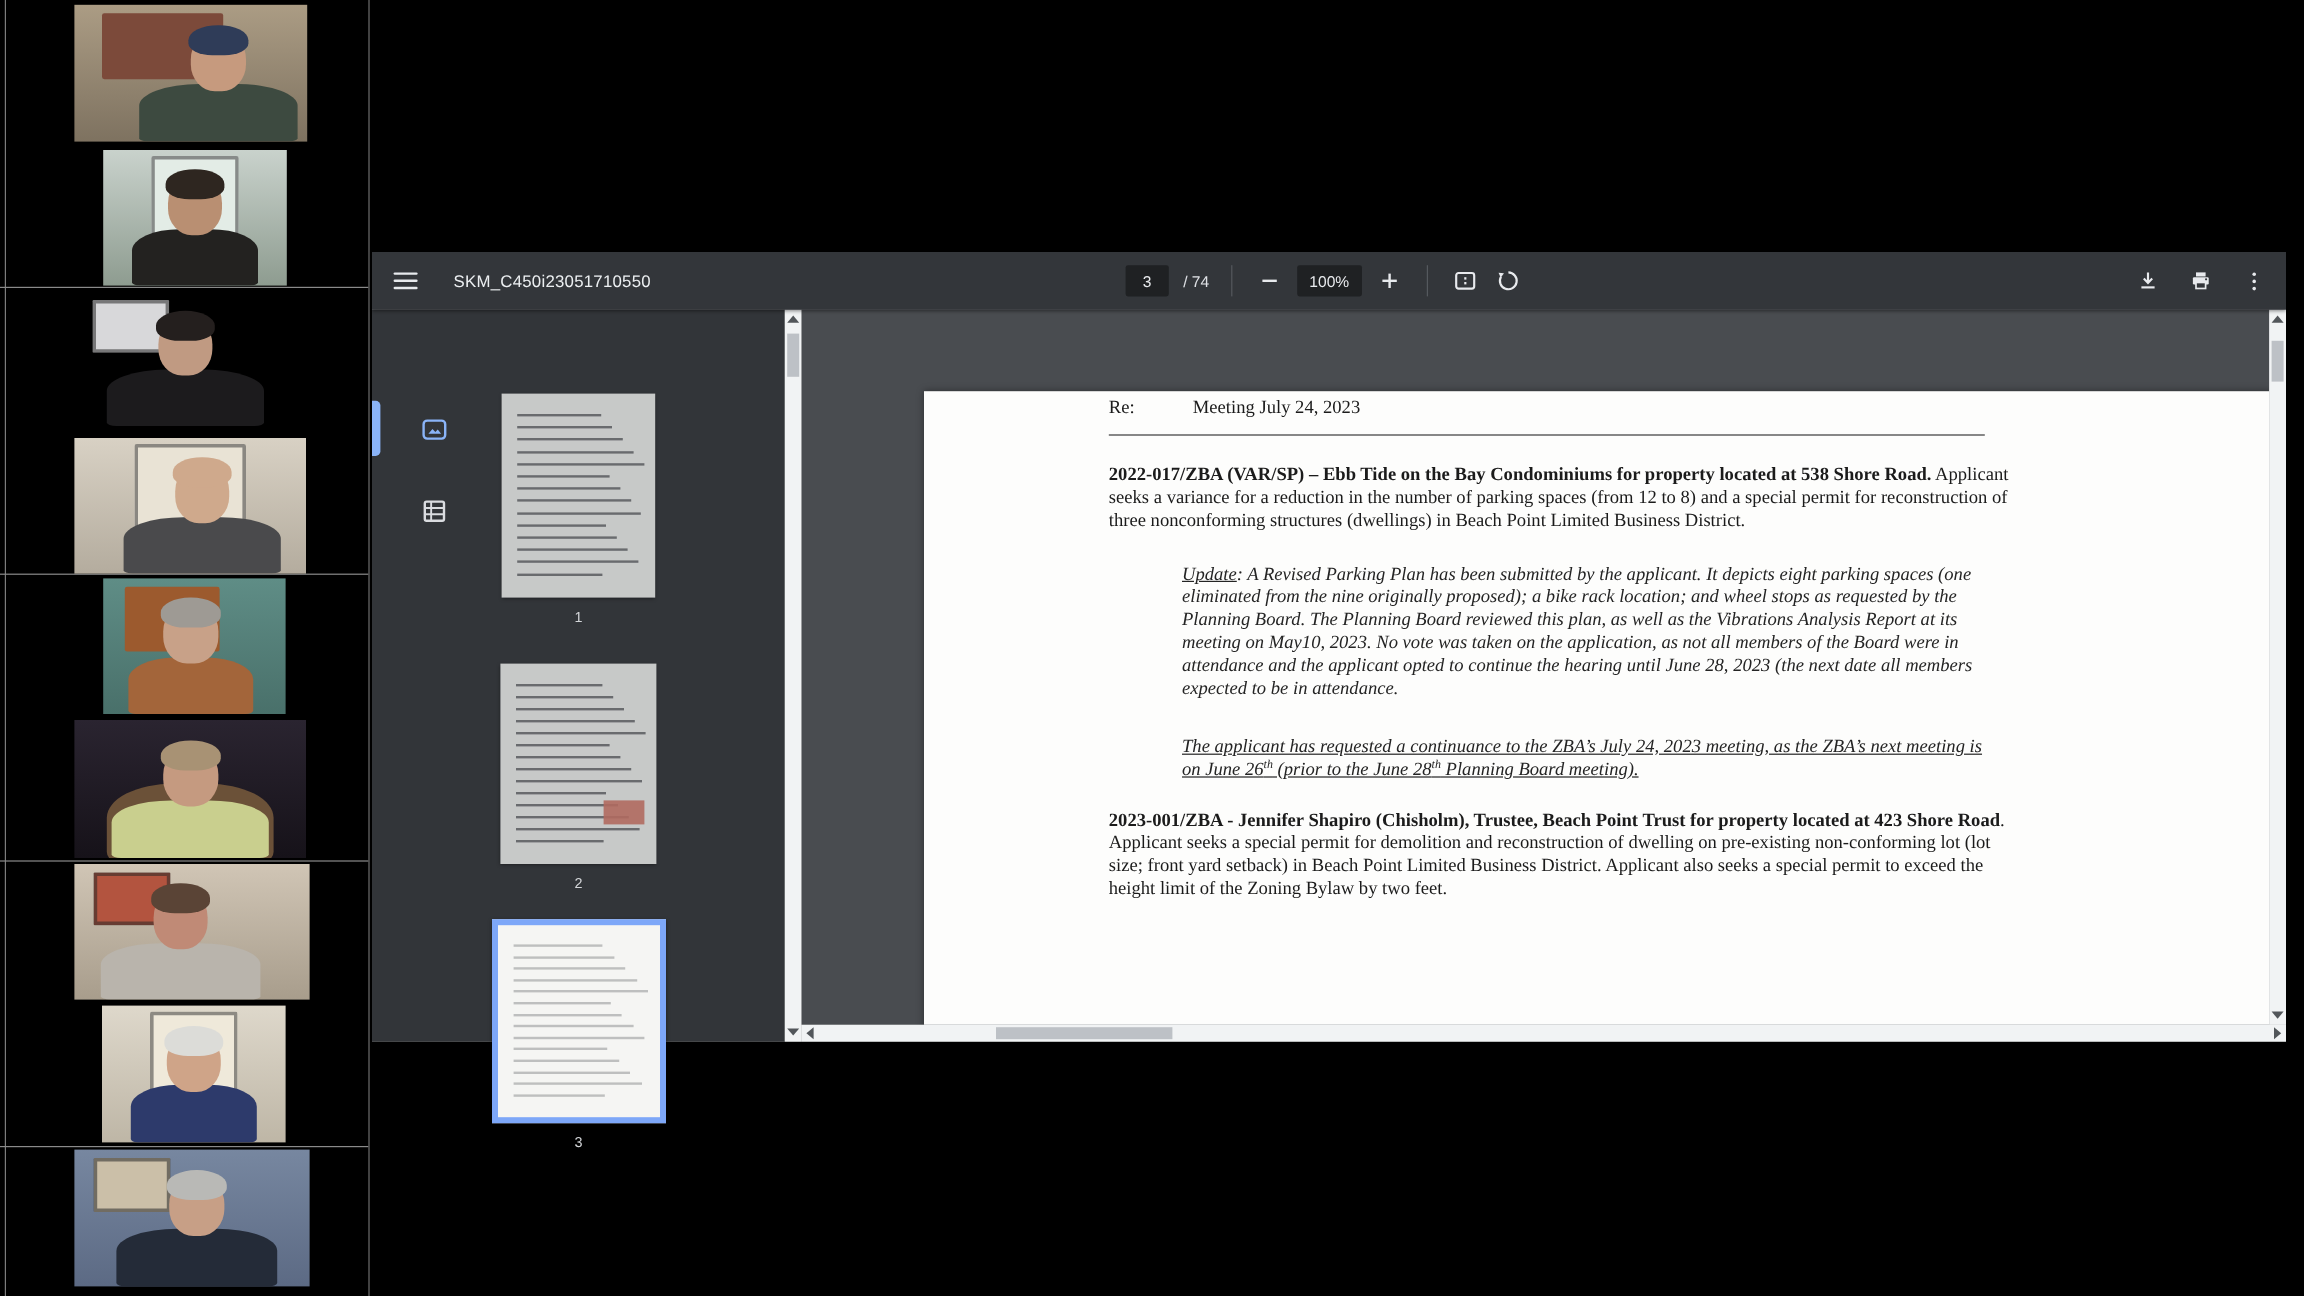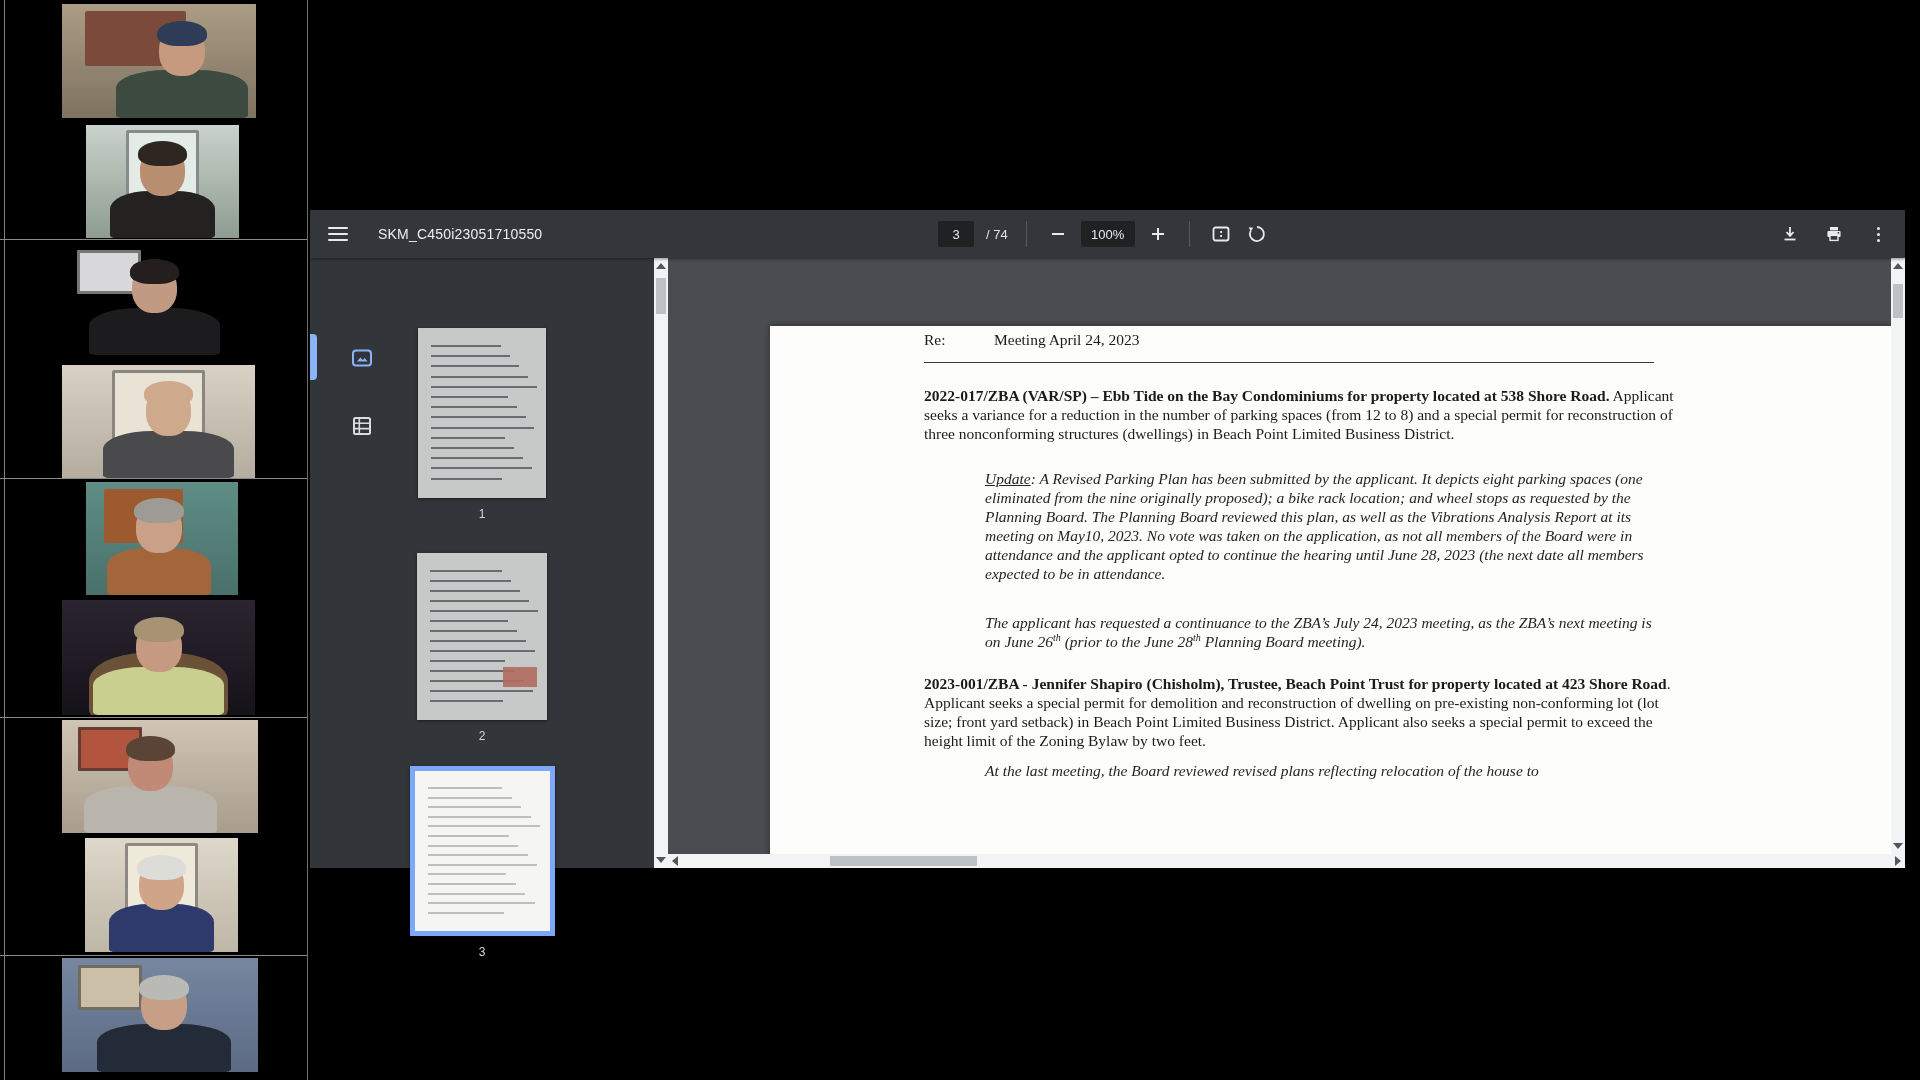--- a/index.html
+++ b/index.html
@@ -78,21 +78,21 @@
         box-shadow:0 0 6px rgba(0,0,0,.4);}
   .doccontent{position:absolute;left:154px;top:4px;width:766px;color:#1b1b1b;
         font-family:"Liberation Serif",serif;font-size:15.5px;line-height:19px;}
   .re-line{display:flex;}
   .re-label{width:70px;}
   .doc-rule{height:1px;background:#3a3a3a;margin:13px 0 0 0;width:730px;}
   .doc-para{margin-top:23px;width:766px;}
   .doc-para b{font-weight:bold;}
   .doc-update{margin-top:26px;margin-left:61px;width:678px;font-style:italic;color:#242424;}
   .doc-update .ul{text-decoration:underline;}
-  .doc-italic{margin-top:30px;margin-left:61px;width:678px;font-style:italic;color:#242424;}
+  .doc-italic{margin-top:30px;margin-left:61px;width:678px;font-style:italic;color:#242424;text-decoration:underline;}
   .doc-italic.tight{margin-top:11px;}
   sup{font-size:10px;line-height:0;}
 
   svg{display:block;}
 </style>
 </head>
 <body>
 
 <div class="screen">
 
@@ -299,28 +299,27 @@
       <div class="arr arr-up" style="left:2px;top:5px"></div>
       <div class="sb-thumb-v" style="top:20px;height:36px"></div>
       <div class="arr arr-dn" style="left:2px;bottom:5px"></div>
     </div>
 
     <div class="docarea">
       <div class="page">
         <div class="doccontent" id="doc-paragraphs">
             <div class="re-line">
               <span class="re-label">Re:</span>
-              <span>Meeting April 24, 2023</span>
+              <span>Meeting July 24, 2023</span>
             </div>
             <div class="doc-rule"></div>
             <div class="doc-para"><b>2022-017/ZBA (VAR/SP) – Ebb Tide on the Bay Condominiums for property located at 538 Shore Road.</b> Applicant seeks a variance for a reduction in the number of parking spaces (from 12 to 8) and a special permit for reconstruction of three nonconforming structures (dwellings) in Beach Point Limited Business District.</div>
             <div class="doc-update"><span class="ul">Update</span>: A Revised Parking Plan has been submitted by the applicant.  It depicts eight parking spaces (one eliminated from the nine originally proposed); a bike rack location; and wheel stops as requested by the Planning Board.  The Planning Board reviewed this plan, as well as the Vibrations Analysis Report at its meeting on May10, 2023.  No vote was taken on the application, as not all members of the Board were in attendance and the applicant opted to continue the hearing until June 28, 2023 (the next date all members expected to be in attendance.</div>
             <div class="doc-italic">The applicant has requested a continuance to the ZBA’s July 24, 2023 meeting, as the ZBA’s next meeting is on June 26<sup>th</sup> (prior to the June 28<sup>th</sup> Planning Board meeting).</div>
             <div class="doc-para"><b>2023-001/ZBA - Jennifer Shapiro (Chisholm), Trustee, Beach Point Trust for property located at 423 Shore Road</b>. Applicant seeks a special permit for demolition and reconstruction of dwelling on pre-existing non-conforming lot (lot size; front yard setback) in Beach Point Limited Business District. Applicant also seeks a special permit to exceed the height limit of the Zoning Bylaw by two feet.</div>
-            <div class="doc-italic tight">At the last meeting, the Board reviewed revised plans reflecting relocation of the house to</div>
           </div>
       </div>
     </div>
 
     <div class="sb-v" style="left:1581px;top:48px;height:596px">
       <div class="arr arr-up" style="left:2px;top:5px"></div>
       <div class="sb-thumb-v" style="top:26px;height:34px"></div>
       <div class="arr arr-dn" style="left:2px;bottom:5px"></div>
     </div>
 

